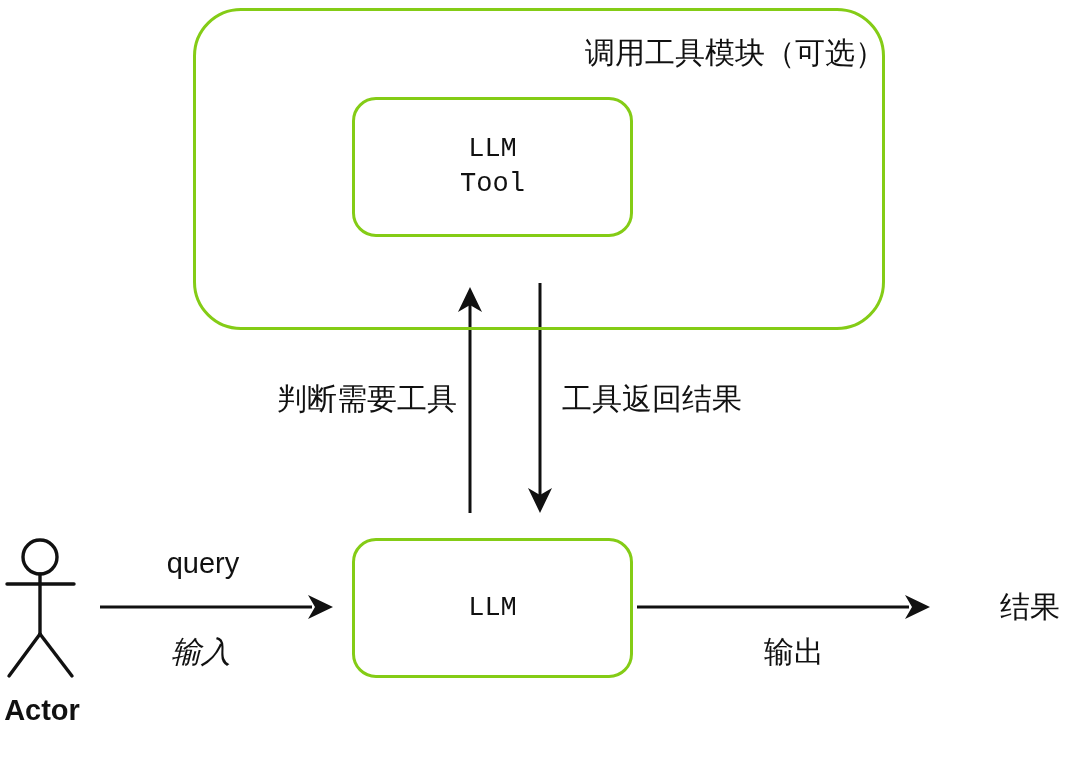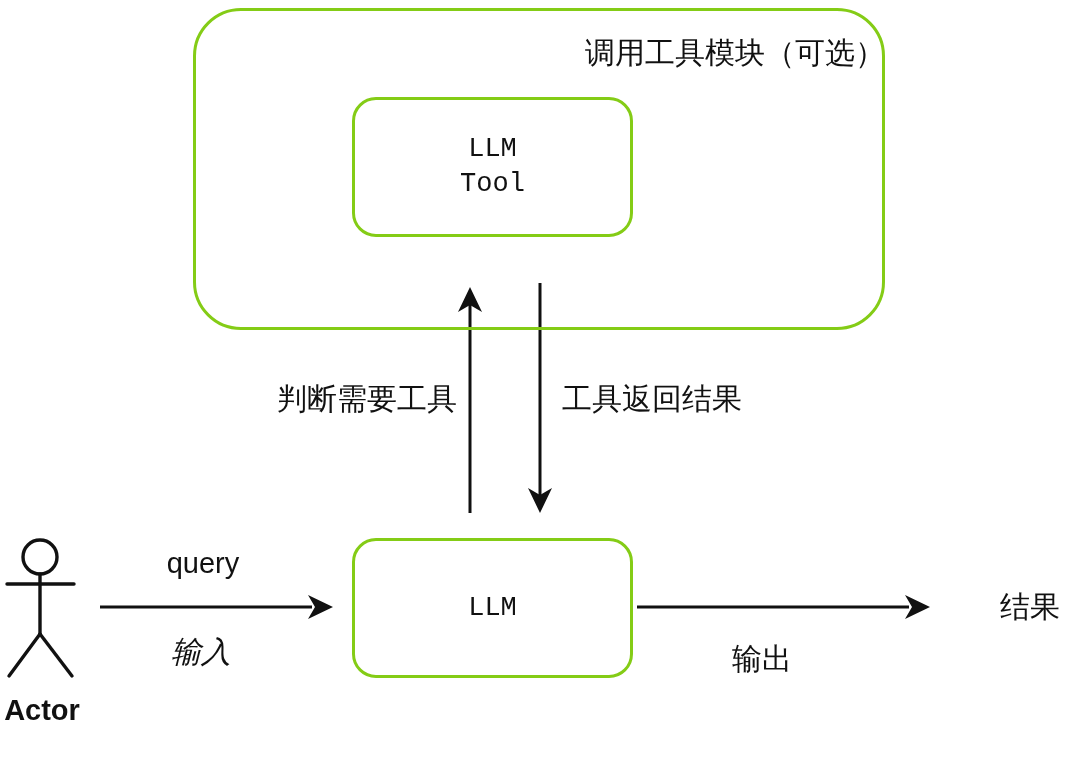--- a/index.html
+++ b/index.html
@@ -64,21 +64,21 @@
     white-space: nowrap;
     font-size: 30px;
     color: #111111;
   }
   .lbl.latin { font-size: 29px; }
   .lbl.need-tool   { left: 367px; top: 399px; }
   .lbl.tool-result { left: 652px; top: 399px; }
   .lbl.query       { left: 203px; top: 563px; }
   .lbl.input       { left: 201px; top: 652px; font-style: italic; }
   .lbl.no-tool     { left: 780px; top: 560px; }
-  .lbl.output      { left: 762px; top: 652px; margin-top: 7px; }
+  .lbl.output      { left: 794px; top: 652px; }
   .lbl.result      { left: 1001px; top: 607px; margin-left: 29px; }
   .lbl.actor       { left: 42px;  top: 710px; font-weight: bold; }
 </style>
 </head>
 <body>
 
 <div class="diagram">
 
   <svg class="overlay" viewBox="0 0 1080 759" xmlns="http://www.w3.org/2000/svg">
     <g stroke="#111111" stroke-width="3.4" fill="none" stroke-linecap="round">

